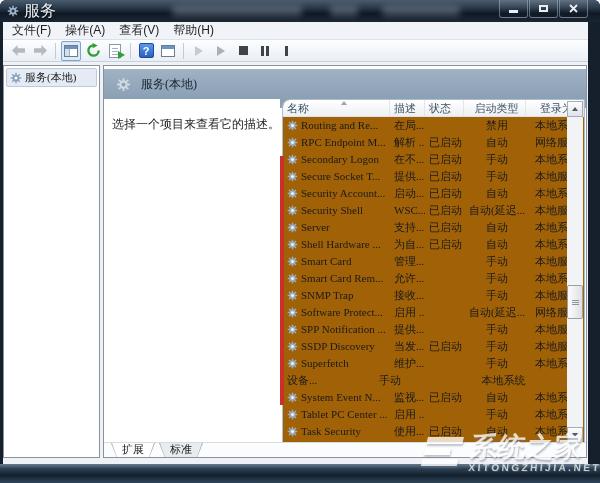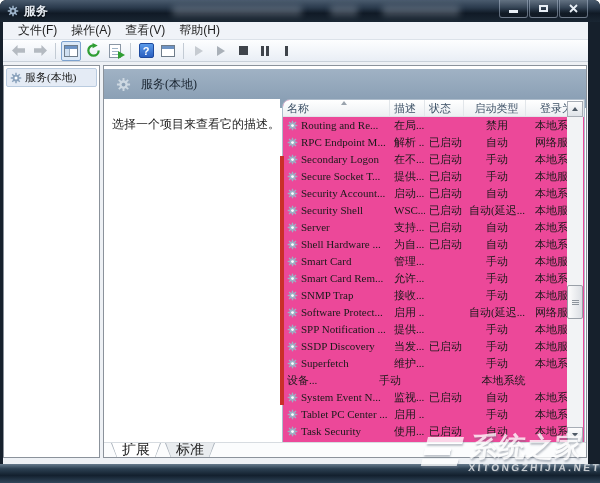--- a/index.html
+++ b/index.html
@@ -4,35 +4,35 @@
 <style>
   * { margin:0; padding:0; box-sizing:border-box; }
   html,body { width:600px; height:483px; font-family:"Liberation Sans","DejaVu Sans",sans-serif; }
   .window { position:relative; width:600px; height:483px; background:#16202c; border-radius:6px 6px 0 0; overflow:hidden; }
 
   
   .titlebar { position:absolute; left:0; top:0; width:600px; height:22px;
     background:linear-gradient(180deg,#4a5b6e 0%,#2a3a4c 35%,#101a26 60%,#1a2633 100%);
     display:flex; align-items:center; border-radius:6px 6px 0 0; }
   .app-icon { margin:0 5px 0 7px; display:flex; }
-  .title-text { color:#e9eff6; font-size:12px; text-shadow:0 1px 2px #000;font-weight:bold; }
+  .title-text { color:#e9eff6; font-size:16px; text-shadow:0 1px 2px #000; }
   .blur-blob { position:absolute; top:6px; height:10px; border-radius:4px;
     background:rgba(195,205,220,.30); filter:blur(3px); }
   .b1{left:172px;width:130px;} .b2{left:330px;width:28px;} .b3{left:382px;width:78px;}
   .win-controls { position:absolute; right:12px; top:0; display:flex; }
   .tb-btn { width:29px; height:18px; margin-left:1px; border:1px solid rgba(160,175,195,.55); border-top:none;
     border-radius:0 0 3px 3px; background:linear-gradient(rgba(255,255,255,.14),rgba(255,255,255,.02) 60%,rgba(0,0,0,.15));
     display:flex; align-items:center; justify-content:center; cursor:default; }
   .glyph-min { width:9px; height:3px; background:#e8eef5; margin-top:5px; }
   .glyph-max { width:9px; height:7px; border:2px solid #e8eef5; }
 
   
   .app-area { position:absolute; left:3px; right:12px; top:22px; bottom:19px; background:#eef1f5; }
   .menubar { height:18px; background:#f0f3f8; border-bottom:1px solid #dce2e9;
-    display:flex; align-items:center; padding-left:8px; }
+    display:flex; align-items:center; padding-left:2px; }
   .menu-item { font-size:12px; color:#1e1e1e; padding:0 7px; line-height:17px; }
   .toolbar { height:22px; background:linear-gradient(#fdfeff,#e9eef5); border-bottom:1px solid #c9d1da;
     display:flex; align-items:center; padding-left:4px; }
   .tbtn { height:20px; min-width:20px; display:flex; align-items:center; justify-content:center; margin:0 1px; border-radius:2px; }
   .tbtn.pressed { border:1px solid #7da2ce; background:#dce9f7; }
   .tsep { width:1px; height:16px; background:#c3cbd4; margin:0 4px; }
   .arrow-ico svg { display:block; }
   .doc-ico { position:relative; width:12px; height:14px; background:#fff; border:1px solid #8a97a5; }
   .doc-ico i { position:absolute; left:2px; right:2px; height:1px; background:#9fb3c6; }
   .doc-arrow { position:absolute; right:-5px; bottom:-2px; width:0; height:0;
@@ -57,21 +57,21 @@
   .tree-item span.lbl { font-size:11px; color:#1a1a1a; white-space:nowrap; }
   .content-pane { position:absolute; left:100px; right:1px; top:2px; bottom:6px; background:#fff; border:1px solid #8b929b; overflow:hidden; }
   .banner { position:absolute; left:0; right:0; top:3px; height:30px;
     background:linear-gradient(#a0b2c4,#8ba0b5); display:flex; align-items:center; padding-left:12px; }
   .banner .lbl { font-size:12px; color:#17222e; margin-left:10px; }
   .hint { position:absolute; left:8px; top:50px; font-size:12px; color:#1e1e1e; white-space:nowrap; }
   .corner-bg { position:absolute; left:176px; right:0; top:32px; height:10px; background:#8ba0b5; }
 
   
   .list-card { position:absolute; left:178px; top:33px; width:303px; height:346px;
-    background:#ec4899; border:1px solid #aebdcc; border-top-left-radius:8px; overflow:hidden; }
+    background:#a16207; border:1px solid #aebdcc; border-top-left-radius:8px; overflow:hidden; }
   .list-header { display:flex; height:17px; background:linear-gradient(#ffffff,#f4f6f8 60%,#edeff2); border-bottom:1px solid #dfe3e8; }
   .hcell { position:relative; font-size:11px; color:#3d5166; line-height:16px; padding-left:4px;
     border-right:1px solid #e2e6ea; overflow:hidden; white-space:nowrap; }
   .sort-caret { position:absolute; top:1px; left:58px; width:0; height:0;
     border-left:3px solid transparent; border-right:3px solid transparent; border-bottom:4px solid #9aa3ad; }
   .c-name{width:107px;} .c-desc{width:35px;} .c-status{width:39px;} .c-startup{width:62px;text-align:center;} .c-logon{flex:1;text-align:center;}
   .rows { }
   .srow { display:flex; height:17px; align-items:center; }
   .cell { font-size:11px; color:#1a1a1a; padding-left:4px; overflow:hidden; white-space:nowrap; line-height:17px; }
   .name-cell { display:flex; align-items:center; gap:3px; }
@@ -92,21 +92,21 @@
   
   .red-bar { position:absolute; left:280px; top:156px; width:4px; height:249px; background:#c9302a; z-index:5; }
 
   
   .tabstrip { position:absolute; left:0; right:0; bottom:0; height:15px; background:#fbfcfd;
     border-top:1px solid #d7dce1; display:flex; padding-left:5px; }
   .tab { position:relative; height:15px; padding:0 2px; }
   .tab-shape { height:15px; clip-path:polygon(0 0,100% 0,calc(100% - 6px) 100%,6px 100%);
     background:#a8b0ba; padding:0 1px 1px 1px; }
   .tab-inner { height:14px; clip-path:polygon(0 0,100% 0,calc(100% - 5px) 100%,5px 100%);
-    background:#e9ecef; font-size:14px; line-height:13px; padding:0 10px; color:#222; }
+    background:#e9ecef; font-size:11px; line-height:13px; padding:0 10px; color:#222; }
   .tab.active .tab-inner { background:#ffffff; }
 
   
   .bottom-frame { position:absolute; left:0; right:0; bottom:0; height:19px;
     background:linear-gradient(180deg,#687c8e 0%,#2c4052 25%,#13202e 60%,#31465a 100%); }
 
   
   .watermark { position:absolute; left:424px; top:433px; z-index:9; display:flex; align-items:flex-start; opacity:.85; }
   .wm-logo { width:40px; height:40px; transform:skewX(-14deg); margin-right:6px; display:flex; flex-direction:column; gap:4px; padding-top:4px; }
   .wm-logo i { height:7px; background:rgba(255,255,255,.9); box-shadow:1px 2px 2px rgba(110,120,135,.5); }

